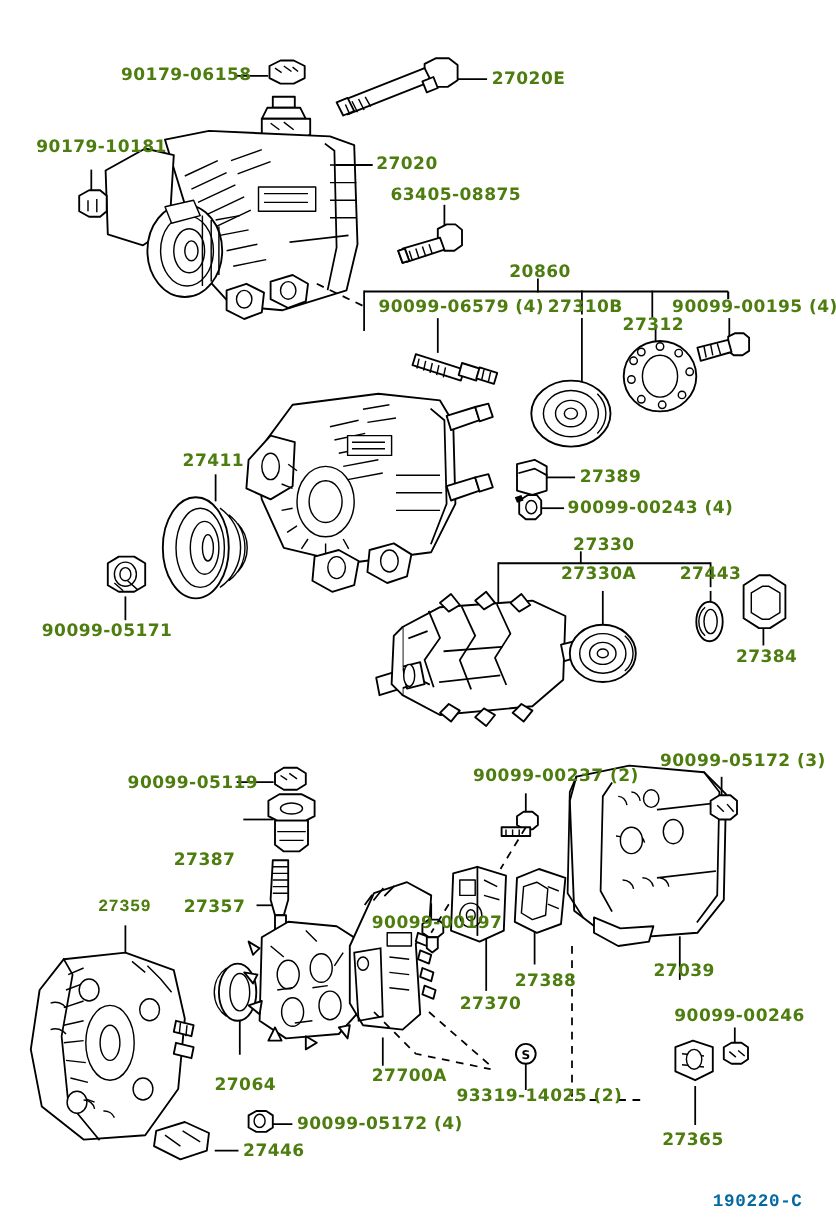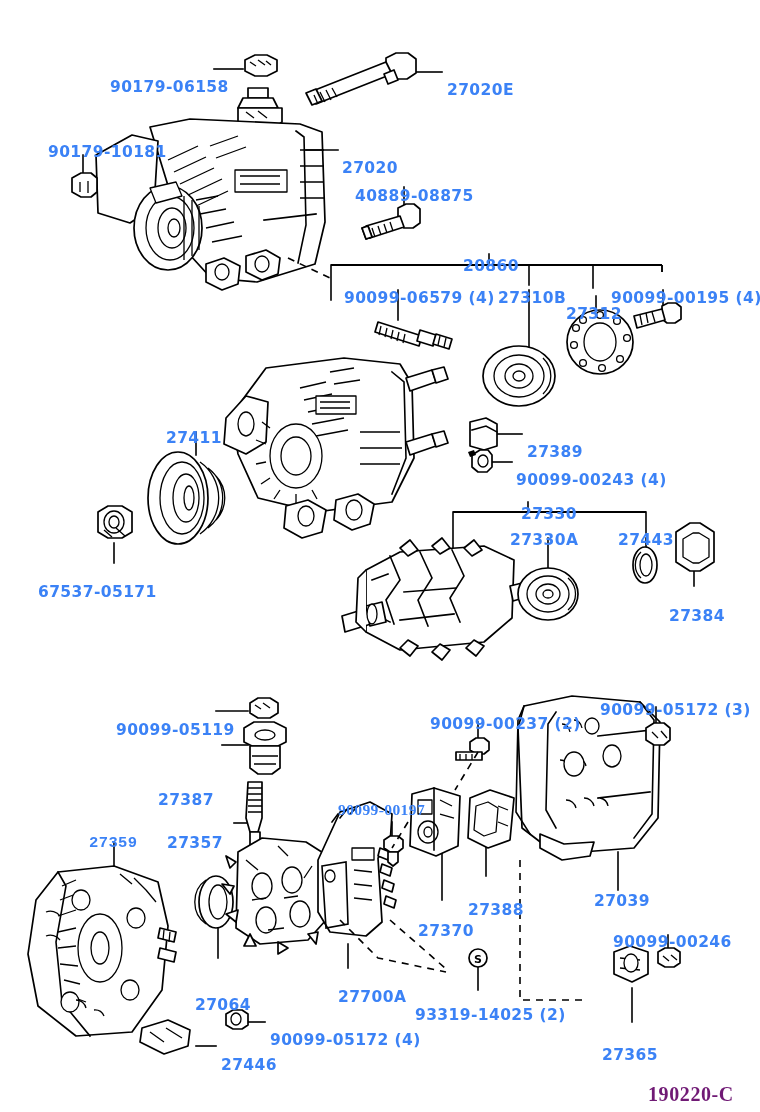--- a/index.html
+++ b/index.html
@@ -7,26 +7,26 @@
     width:760px;height:1112px;position:relative;overflow:hidden;
     font-family:"DejaVu Sans","Liberation Sans",sans-serif;
     background:#ffffff;color:#000;
   }
   #sheet{position:absolute;left:0;top:0;width:760px;height:1112px;}
   svg.art{position:absolute;left:0;top:0;width:760px;height:1112px;overflow:visible;}
   .lbl{
     position:absolute;white-space:nowrap;
     font-family:"DejaVu Sans","Liberation Sans",sans-serif;
     font-weight:700;font-size:15.5px;letter-spacing:0.4px;
-    color:#3b82f6;line-height:1;margin-top:19px;
+    color:#4d7c0f;line-height:1;
   }
   .code{
     position:absolute;white-space:nowrap;
-    font-family:Liberation Serif, serif;
-    font-weight:700;font-size:20px;letter-spacing:0.6px;color:#701a75;
+    font-family:Liberation Mono, monospace;
+    font-weight:700;font-size:16px;letter-spacing:0.6px;color:#0369a1;
   }
   
   .ln{stroke:#000;stroke-width:1.6;fill:none;stroke-linecap:square;}
   .ln2{stroke:#000;stroke-width:1.9;fill:none;}
   .dash{stroke:#000;stroke-width:1.6;fill:none;stroke-dasharray:7 6;}
   .part{stroke:#000;stroke-width:1.7;fill:#fff;stroke-linejoin:round;}
   .part-thin{stroke:#000;stroke-width:1.3;fill:#fff;stroke-linejoin:round;}
   .hatch{stroke:#000;stroke-width:1.3;fill:none;}
   .solidblk{fill:#000;stroke:none;}
 </style>
@@ -456,46 +456,46 @@
   <g>
     <line class="ln" x1="196" y1="1046" x2="216" y2="1046"></line>
     <path class="part" d="M142 1028 l26 -8 l22 10 l-2 16 l-24 8 l-24 -12 z"></path>
     <path class="hatch" d="M150 1032 l14 10 M166 1028 l16 10"></path>
   </g>
 
 </svg>
 
 <div class="lbl" style="left:110px;top:61px;">90179-06158</div>
 <div class="lbl" style="left:447px;top:64px;">27020E</div>
-<div class="lbl" style="left:48px;top:126px;">90179-10181</div>
+<div class="lbl" style="left:33px;top:126px;">90179-10181</div>
 <div class="lbl" style="left:342px;top:142px;">27020</div>
-<div class="lbl" style="left:355px;top:170px;">40889-08875</div>
+<div class="lbl" style="left:355px;top:170px;">63405-08875</div>
 
 <div class="lbl" style="left:463px;top:240px;">20860</div>
 <div class="lbl" style="left:344px;top:272px;">90099-06579 (4)</div>
 <div class="lbl" style="left:498px;top:272px;">27310B</div>
 <div class="lbl" style="left:611px;top:272px;">90099-00195 (4)</div>
 <div class="lbl" style="left:566px;top:288px;">27312</div>
 
 <div class="lbl" style="left:166px;top:412px;">27411</div>
-<div class="lbl" style="left:38px;top:566px;">67537-05171</div>
+<div class="lbl" style="left:38px;top:566px;">90099-05171</div>
 
 <div class="lbl" style="left:527px;top:426px;">27389</div>
 <div class="lbl" style="left:516px;top:454px;">90099-00243 (4)</div>
 
 <div class="lbl" style="left:521px;top:488px;">27330</div>
 <div class="lbl" style="left:510px;top:514px;">27330A</div>
 <div class="lbl" style="left:618px;top:514px;">27443</div>
 <div class="lbl" style="left:669px;top:590px;">27384</div>
 
 <div class="lbl" style="left:116px;top:704px;">90099-05119</div>
 <div class="lbl" style="left:158px;top:774px;">27387</div>
 <div class="lbl" style="left:430px;top:698px;">90099-00237 (2)</div>
 <div class="lbl" style="left:600px;top:684px;">90099-05172 (3)</div>
-<div class="lbl" style="left:338px;top:783px;font-family:Liberation Serif, serif;">90099-00197</div>
+<div class="lbl" style="left:338px;top:832px;">90099-00197</div>
 
 <div class="lbl" style="left:89px;top:817px;font-family:Liberation Mono, monospace;">27359</div>
 <div class="lbl" style="left:167px;top:817px;">27357</div>
 <div class="lbl" style="left:468px;top:884px;">27388</div>
 <div class="lbl" style="left:418px;top:905px;">27370</div>
 <div class="lbl" style="left:594px;top:875px;">27039</div>
 <div class="lbl" style="left:195px;top:979px;">27064</div>
 <div class="lbl" style="left:338px;top:971px;">27700A</div>
 <div class="lbl" style="left:415px;top:989px;">93319-14025 (2)</div>
 <div class="lbl" style="left:613px;top:916px;">90099-00246</div>

